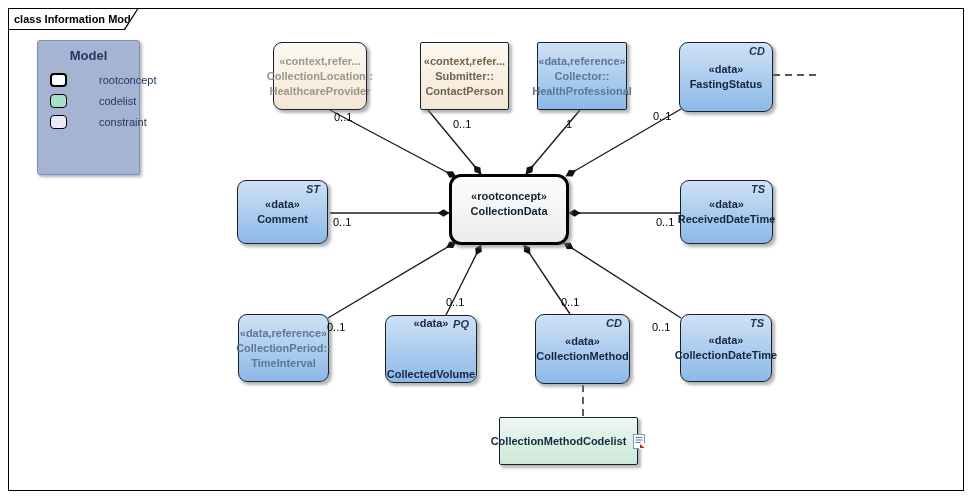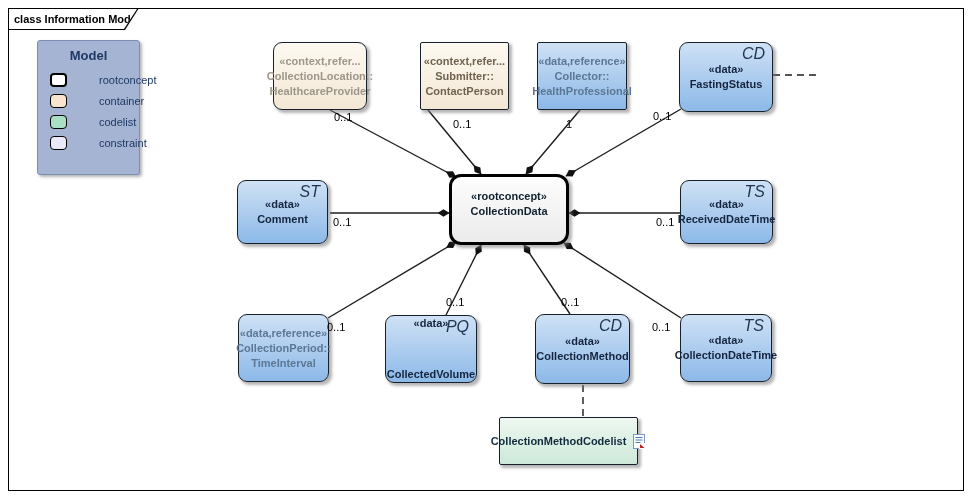--- a/index.html
+++ b/index.html
@@ -42,22 +42,22 @@
   .data-node { background:linear-gradient(180deg,#cfe1f5 0%,#8cb9e8 100%); color:#15253f; }
   .container-node { background:linear-gradient(180deg,#fdf9f1 0%,#f3e7d4 100%);margin-left:35px; }
   .codelist-node { background:linear-gradient(180deg,#eef7f1 0%,#cde9da 100%); color:#122b3c;
           flex-direction:row; gap:7px; }
   .root-node { background:linear-gradient(180deg,#fdfdfd 0%,#ebebeb 100%);
           border:3px solid #000; border-radius:12px; color:#10202e; }
   .node .line { font-size:11px; font-weight:bold; line-height:15px; white-space:nowrap; }
   .muted-blue .line { color:#5c7795; }
   .muted-tan .line { color:#9c968b; }
   .muted-brown .line { color:#71624f; }
-  .type-tag { position:absolute; top:2px; right:7px; font-size:16px; font-style:italic;
-          font-weight:normal; color:#1d3350; }
+  .type-tag { position:absolute; top:2px; right:7px; font-size:11px; font-style:italic;
+          font-weight:bold; color:#1d3350; }
   .mult { position:absolute; font-size:11px; color:#000; white-space:nowrap; }
   .doc-icon { display:inline-flex; }
 </style>
 </head>
 <body>
 
 <div id="canvas">
 
   <div class="frame"></div>
   <div class="tab-outer"></div>
@@ -81,24 +81,20 @@
     <line class="assoc" x1="681" y1="318" x2="564" y2="243" marker-end="url(#diamond)"></line>
     <line class="dep" x1="773" y1="75" x2="818" y2="75"></line>
     <line class="dep" x1="583" y1="385" x2="583" y2="417"></line>
   </svg>
 
   <div class="legend">
     <div class="legend-title">Model</div>
     <div class="legend-row">
       <span class="swatch sw-rootconcept"></span>
       <span class="legend-label">rootconcept</span>
-    </div>
-    <div class="legend-row">
-      <span class="swatch sw-container"></span>
-      <span class="legend-label">container</span>
     </div>
     <div class="legend-row">
       <span class="swatch sw-codelist"></span>
       <span class="legend-label">codelist</span>
     </div>
     <div class="legend-row">
       <span class="swatch sw-constraint"></span>
       <span class="legend-label">constraint</span>
     </div>
   </div>

